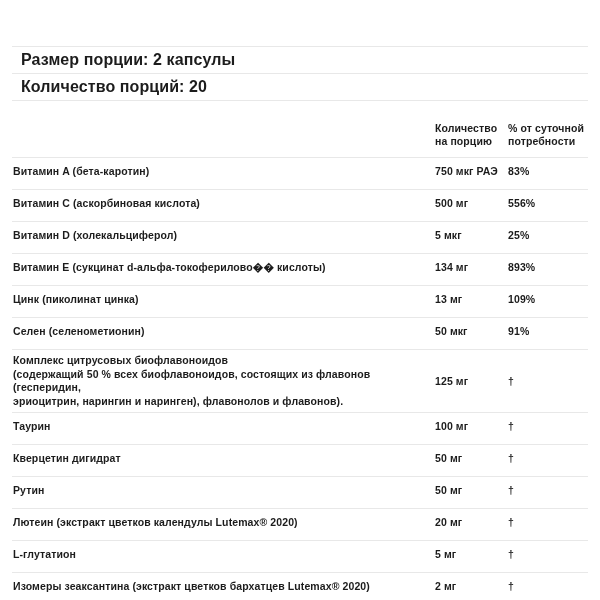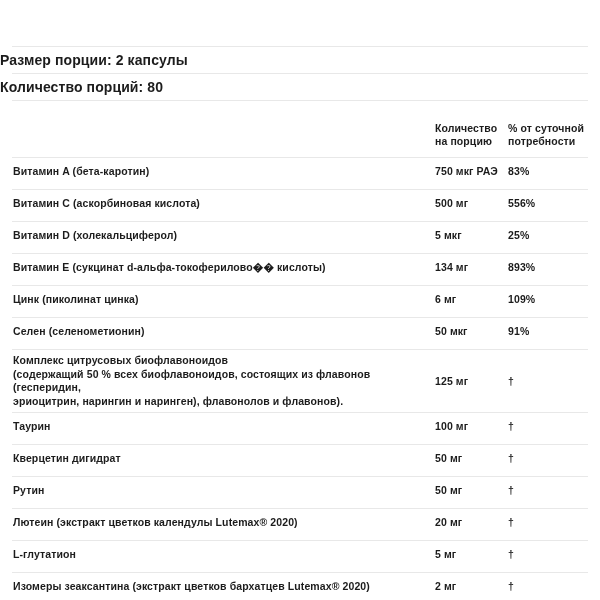--- a/index.html
+++ b/index.html
@@ -30,22 +30,22 @@
   }
   .rule-top {
     margin-left: 12px;
     margin-right: 12px;
   }
 
   .serving-row {
     height: 26px;
     display: flex;
     align-items: center;
-    padding-left: 0;
-    font-size: 14px;
+    padding-left: 21px;
+    font-size: 16px;
     font-weight: 700;
     letter-spacing: 0.1px;
   }
 
   table {
     border-collapse: collapse;
     width: 576px;
     margin: 12px 12px;
     table-layout: fixed;
   }
@@ -113,21 +113,21 @@
 
   <div class="rule rule-top"></div>
 
   <div class="serving-row">
     <span>Размер порции: 2 капсулы</span>
   </div>
 
   <div class="rule"></div>
 
   <div class="serving-row">
-    <span>Количество порций: 80</span>
+    <span>Количество порций: 20</span>
   </div>
 
   <div class="rule"></div>
 
   <table>
     <colgroup>
       <col class="c-name">
       <col class="c-amt">
       <col class="c-dv">
     </colgroup>
@@ -170,21 +170,21 @@
           <td class="name-cell">
             <div>Витамин E (сукцинат d-альфа-токоферилово�� кислоты)</div>
           </td>
           <td class="amt-cell">134 мг</td>
           <td class="dv-cell">893%</td>
         </tr>
         <tr>
           <td class="name-cell">
             <div>Цинк (пиколинат цинка)</div>
           </td>
-          <td class="amt-cell">6 мг</td>
+          <td class="amt-cell">13 мг</td>
           <td class="dv-cell">109%</td>
         </tr>
         <tr>
           <td class="name-cell">
             <div>Селен (селенометионин)</div>
           </td>
           <td class="amt-cell">50 мкг</td>
           <td class="dv-cell">91%</td>
         </tr>
         <tr class="tall">

